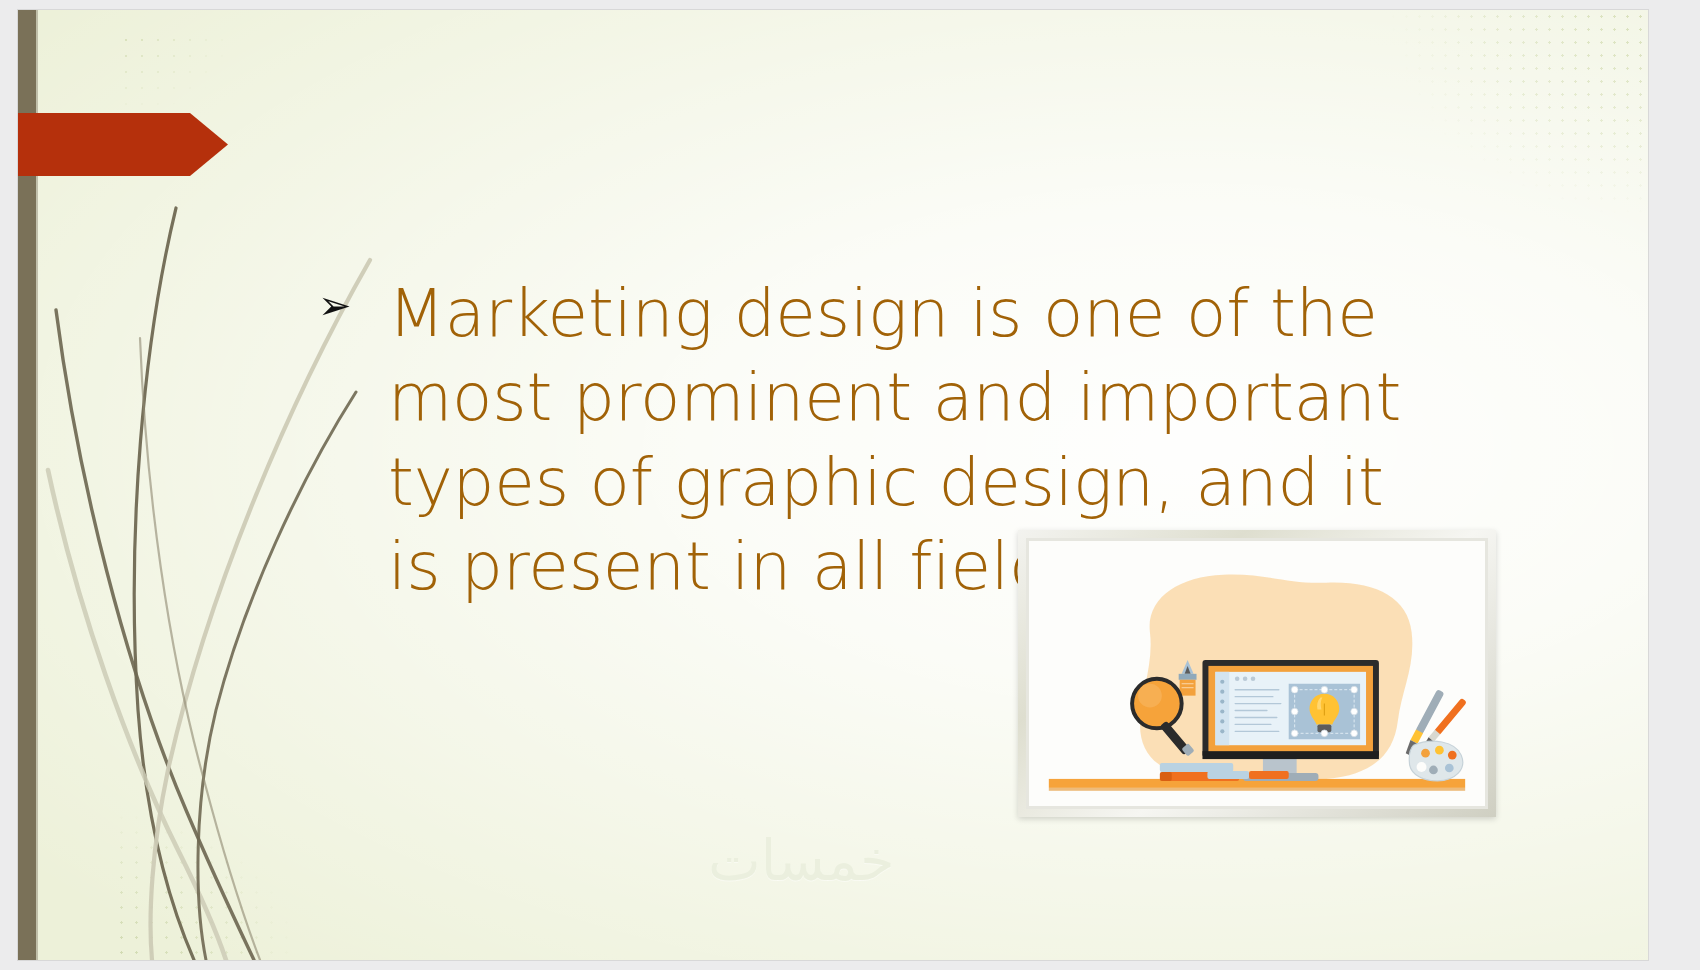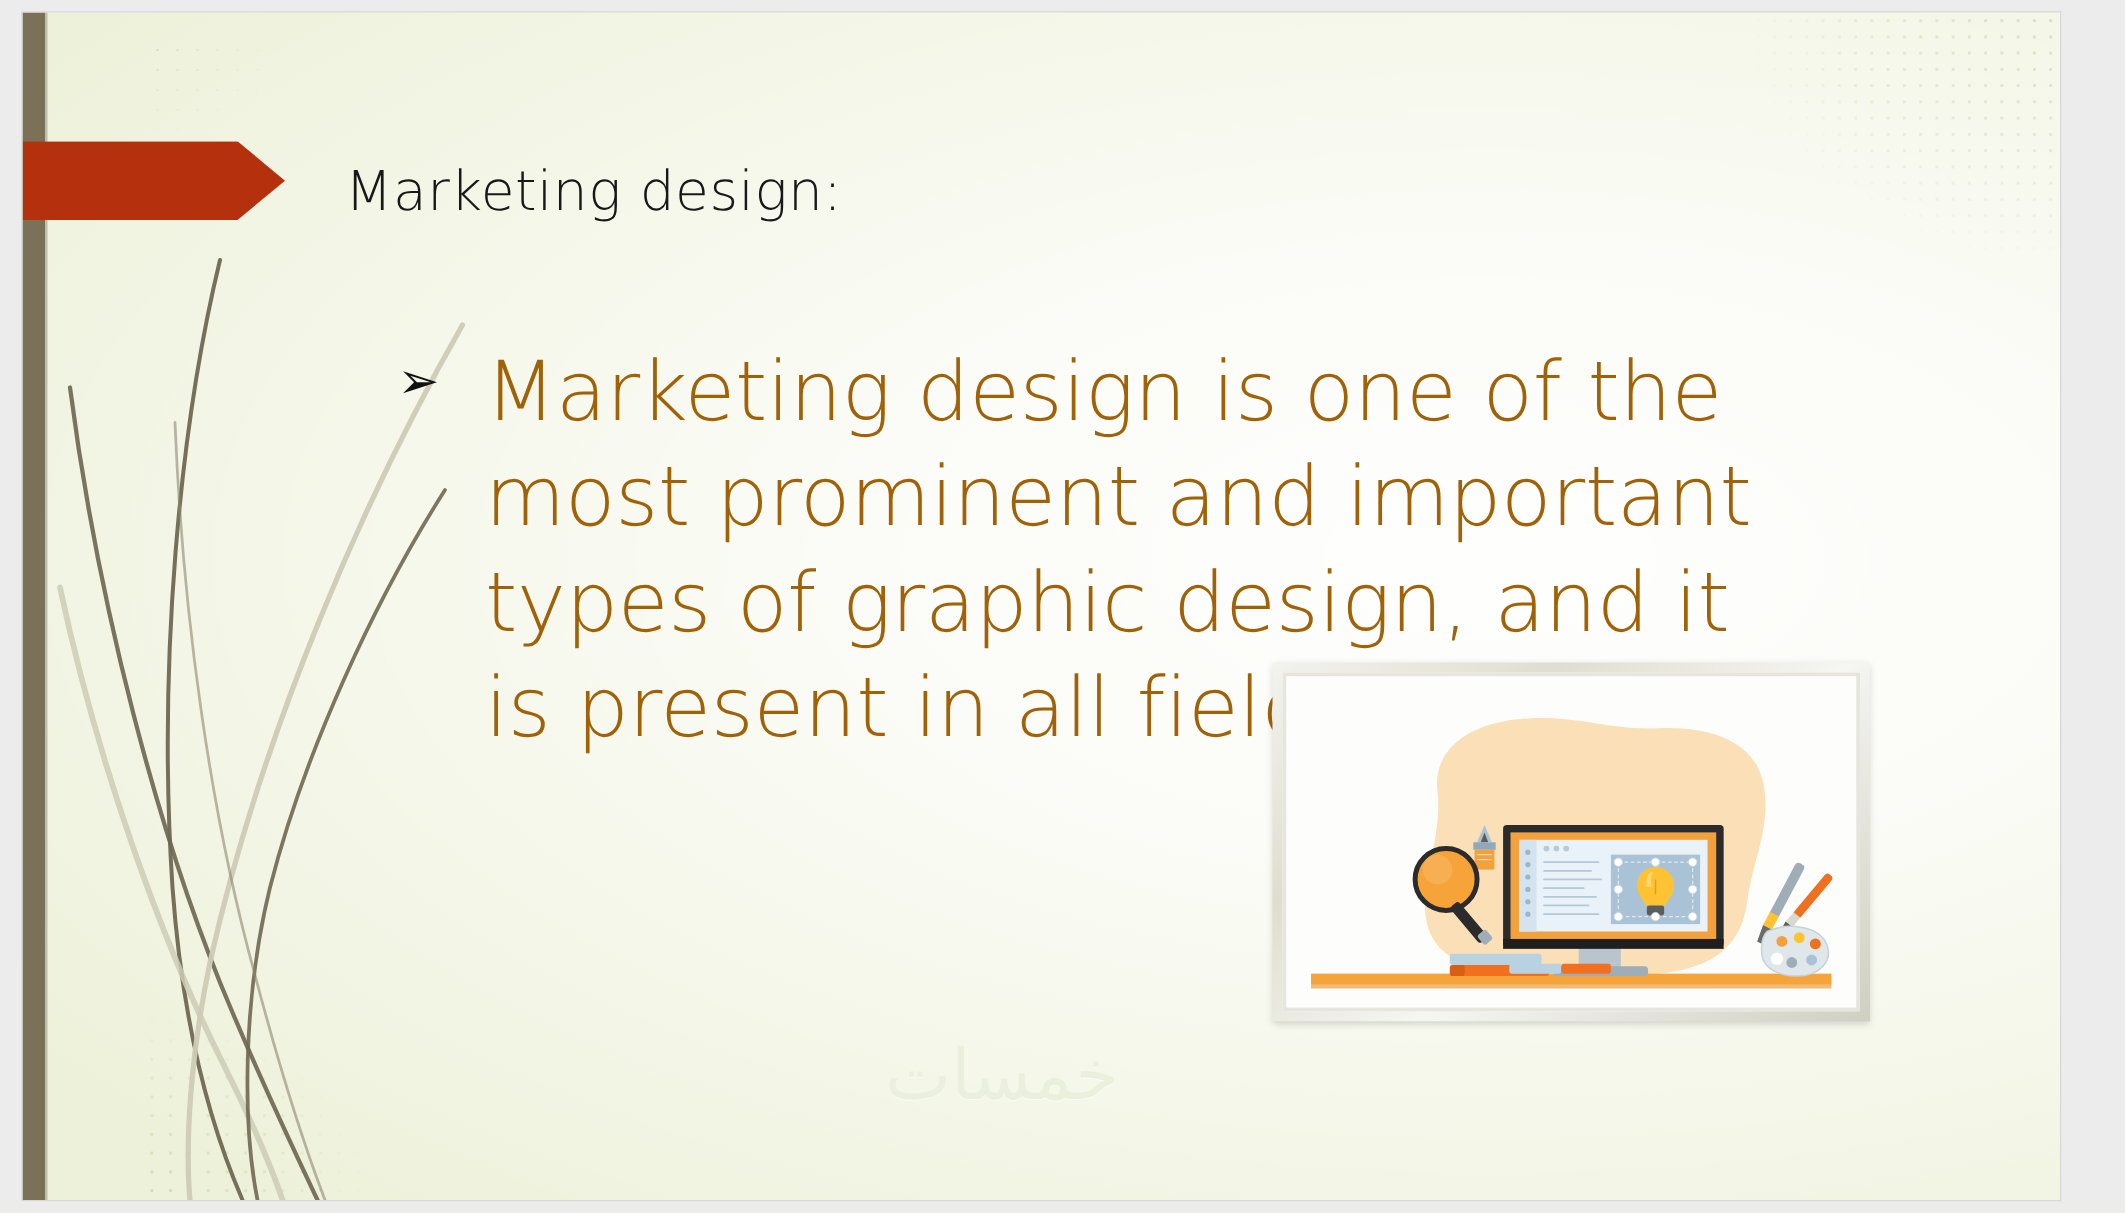--- a/index.html
+++ b/index.html
@@ -146,21 +146,20 @@
         <path d="M38 300 C 60 470, 108 660, 168 800 C 196 866, 218 912, 236 950" stroke="#6f6852" stroke-width="3.4" opacity=".92"></path>
         <path d="M352 250 C 272 390, 190 580, 150 760 C 134 836, 130 906, 134 950" stroke="#cdcbb6" stroke-width="4.2" opacity=".95"></path>
         <path d="M30 460 C 60 600, 110 740, 160 840 C 184 888, 200 926, 208 950" stroke="#cdcbb6" stroke-width="4.6" opacity=".85"></path>
         <path d="M338 382 C 282 470, 226 590, 198 700 C 176 790, 176 890, 188 950" stroke="#6f6852" stroke-width="3.0" opacity=".9"></path>
         <path d="M122 328 C 128 480, 150 640, 186 770 C 206 846, 226 908, 242 950" stroke="#8d876f" stroke-width="2.2" opacity=".6"></path>
       </g>
     </svg>
 
     <div id="arrow-banner"></div>
 
-    <div id="title">Marketing design:</div>
 
     <div id="body-block">
       <div id="bullet-glyph">➢</div>
       <div id="body-text">Marketing design is one of the most prominent and important types of graphic design, and it is present in all fields.</div>
     </div>
 
     <div id="picture-frame">
       <div id="frame-inner">
 
         <svg id="illustration" viewBox="0 0 460 269" preserveAspectRatio="xMidYMid meet">

